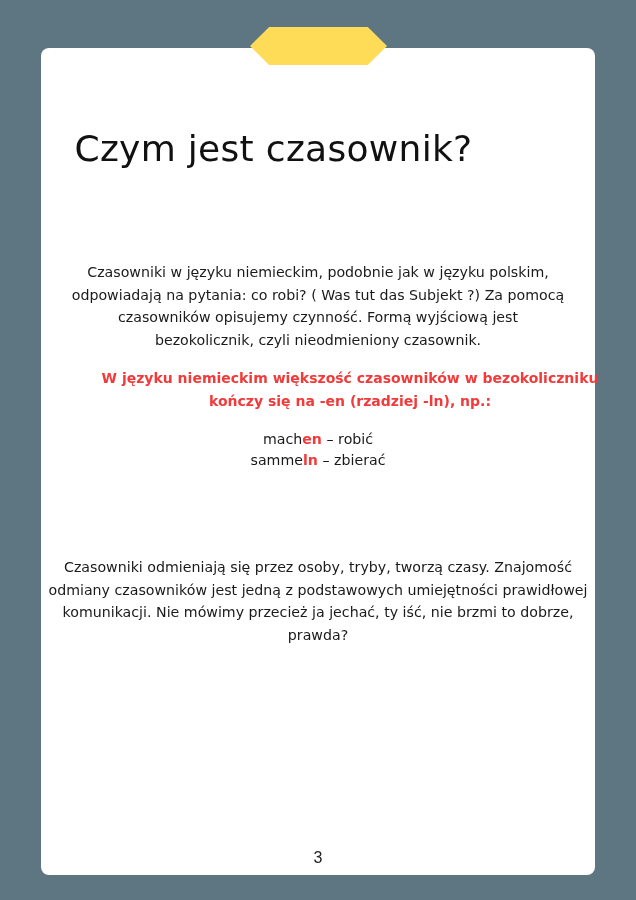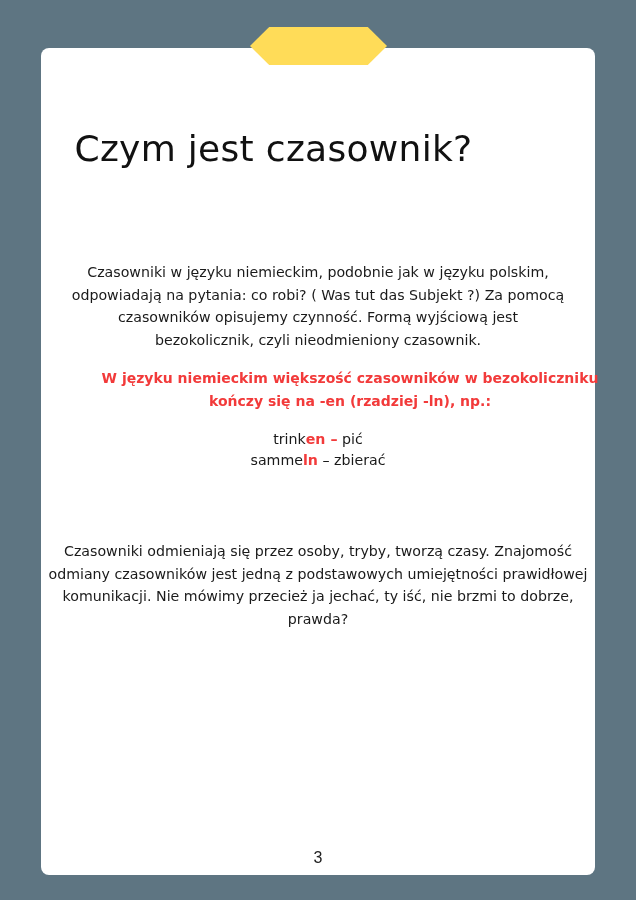--- a/index.html
+++ b/index.html
@@ -21,39 +21,39 @@
       font-family:"DejaVu Sans", sans-serif; font-size:36px; color:#111; font-weight:normal;
       letter-spacing:0.3px;
     }
     .para {
       position:absolute; left:41px; width:554px; text-align:center;
       font-family:"DejaVu Sans", sans-serif; font-size:14.2px; line-height:22.5px; color:#1a1a1a;
     }
     .p1 { top:261px; }
     .p2 { top:367px; color:#f23a3a; font-weight:bold; font-size:14px;margin-left:32px; }
     .examples { top:429px; line-height:21px; }
-    .p3 { top:540px; }
+    .p3 { top:556px; }
     .red { color:#f23a3a; font-weight:bold; }
     .pagenum {
       position:absolute; left:41px; top:849px; width:554px; text-align:center;
       font-family:"Liberation Sans", sans-serif; font-size:16px; color:#222;
     }
   </style>
 </head>
 <body>
 
 <div class="card"></div>
 <div class="tab"></div>
 
 <h1 class="title" style="margin:0;">Czym jest czasownik?</h1>
 
 <div class="para p1" style="padding:0 28px; box-sizing:border-box;">Czasowniki w języku niemieckim, podobnie jak w języku polskim, odpowiadają na pytania: co robi? ( Was tut das Subjekt ?) Za pomocą czasowników opisujemy czynność. Formą wyjściową jest bezokolicznik, czyli nieodmieniony czasownik.</div>
 
 <div class="para p2" style="padding:0 6px; box-sizing:border-box;">W języku niemieckim większość czasowników w bezokoliczniku kończy się na -en (rzadziej -ln), np.:</div>
 
 <div class="para examples">
-  <div><span>trink</span><span class="red">en –</span><span style="white-space:pre;"> </span><span>pić</span></div>
+  <div><span>mach</span><span class="red">en</span><span style="white-space:pre;"> – </span><span>robić</span></div>
   <div><span>samme</span><span class="red">ln</span><span style="white-space:pre;"> – </span><span>zbierać</span></div>
 </div>
 
 <div class="para p3" style="padding:0 6px; box-sizing:border-box;">Czasowniki odmieniają się przez osoby, tryby, tworzą czasy. Znajomość odmiany czasowników jest jedną z podstawowych umiejętności prawidłowej komunikacji. Nie mówimy przecież ja jechać, ty iść, nie brzmi to dobrze, prawda?</div>
 
 <div class="pagenum">3</div>
 
 </body></html>

